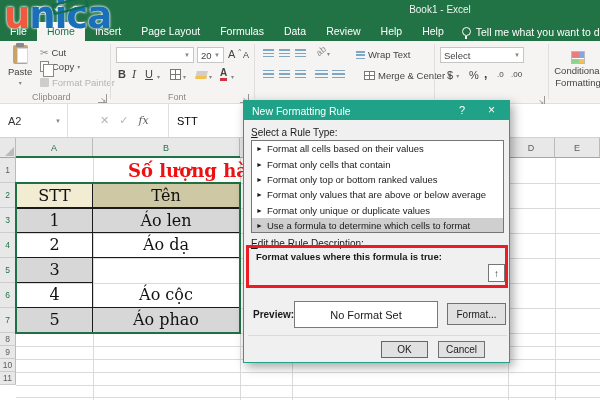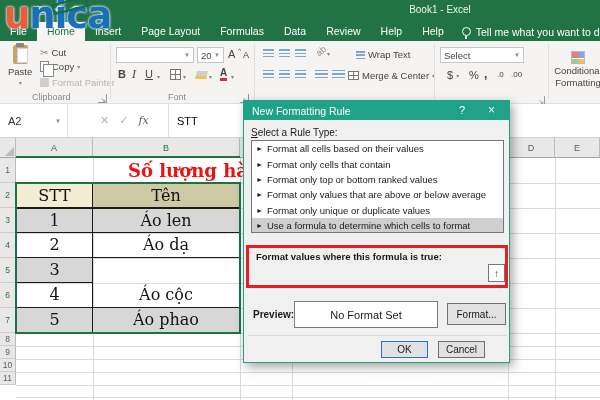--- a/index.html
+++ b/index.html
@@ -210,21 +210,21 @@
     <span class="abs" style="left:327px;top:9px;font-size:6px;color:#8a8886">▾</span>
     <div class="abs bars" style="left:263px;top:29px;"></div>
     <div class="abs bars" style="left:279px;top:29px;"></div>
     <div class="abs bars" style="left:295px;top:29px;"></div>
     <div class="abs bars" style="left:315px;top:29px;width:13px;"></div>
     <div class="abs bars" style="left:332px;top:29px;width:13px;"></div>
     <div class="sbtn" style="left:356px;top:8px;">
       <span class="bars" style="width:9px"></span>
       <span>Wrap Text</span>
     </div>
-    <div class="sbtn" style="left:348px;top:29px;text-align:right;">
+    <div class="sbtn" style="left:364px;top:29px;text-align:right;">
       <span class="border-icon" style="width:11px;height:9px;"></span>
       <span>Merge &amp; Center</span>
       <span style="font-size:6px;color:#8a8886">▾</span>
     </div>
     <div class="vdiv" style="left:434px;"></div>
 
     <div class="combo" style="left:440px;top:6px;width:84px;height:16px;">
       <span>Select</span>
         <span class="arr">▼</span>
     </div>
@@ -373,20 +373,21 @@
         <div class="ruleitem">
           <span class="tri">►</span>
           <span>Format only unique or duplicate values</span>
         </div>
         <div class="ruleitem sel">
           <span class="tri">►</span>
           <span>Use a formula to determine which cells to format</span>
         </div>
       </div>
 
+    <span class="dlg-label accel" style="left:7px;top:137px;">Edit the Rule Description:</span>
     <span class="formula-label">Format values where this formula is true:</span>
     <div class="collapse-btn">
       <span>↑</span>
     </div>
 
     <span class="dlg-label" style="left:9px;top:208px;font-weight:bold;">Preview:</span>
     <div class="preview-box">No Format Set</div>
     <div class="btn accel" style="left:203px;top:202px;width:59px;height:22px;">Format...</div>
 
     <div class="dlg-sep"></div>

